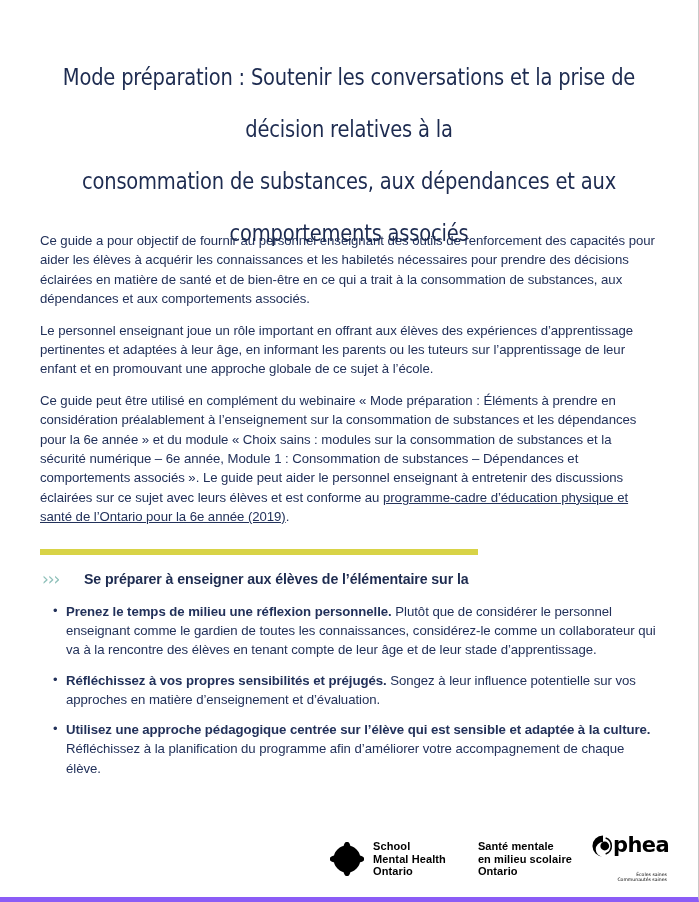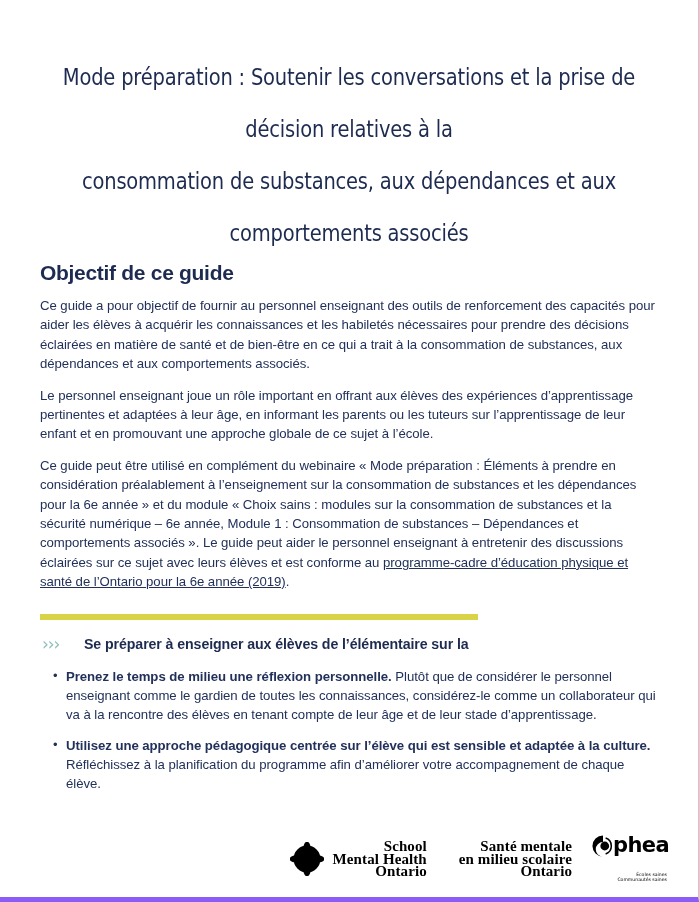--- a/index.html
+++ b/index.html
@@ -147,28 +147,27 @@
     display: flex;
     align-items: center;
     gap: 9px;
   }
   .asterisk-mark {
     width: 34px;
     height: 34px;
     flex: 0 0 auto;
   }
   .logo-words {
-    font-family: Liberation Serif, serif;
-    font-size: 15px;
+    font-family: Liberation Sans, sans-serif;
+    font-size: 11px;
     font-weight: bold;
     line-height: 12.4px;
     color: #000000;
     white-space: nowrap;
     letter-spacing: 0.1px;
-    text-align: right;
   }
   .logo-words.fr { margin-left: 23px; }
   .ophea-logo {
     display: flex;
     flex-direction: column;
     align-items: center;
     margin-left: 4px;
     gap: 14px;
   }
   .ophea-row {
@@ -205,41 +204,41 @@
 <body>
 
 <div class="page">
   <div class="content">
 
     <h1 class="doc-title">
       <span>Mode préparation : Soutenir les conversations et la prise de décision relatives à la</span><br>
       <span>consommation de substances, aux dépendances et aux comportements associés</span>
     </h1>
 
-    <h2 class="section-heading" id="objectif-heading">Objectif de ce guide</h2>
 
     <p class="body-text first">Ce guide a pour objectif de fournir au personnel enseignant des outils de renforcement des capacités pour aider les élèves à acquérir les connaissances et les habiletés nécessaires pour prendre des décisions éclairées en matière de santé et de bien-être en ce qui a trait à la consommation de substances, aux dépendances et aux comportements associés.</p>
 
     <p class="body-text">Le personnel enseignant joue un rôle important en offrant aux élèves des expériences d’apprentissage pertinentes et adaptées à leur âge, en informant les parents ou les tuteurs sur l’apprentissage de leur enfant et en promouvant une approche globale de ce sujet à l’école.</p>
 
     <p class="body-text"><span>Ce guide peut être utilisé en complément du webinaire « Mode préparation : Éléments à prendre en considération préalablement à l’enseignement sur la consommation de substances et les dépendances pour la 6e année » et du module « Choix sains : modules sur la consommation de substances et la sécurité numérique – 6e année, Module 1 : Consommation de substances – Dépendances et comportements associés ». Le guide peut aider le personnel enseignant à entretenir des discussions éclairées sur ce sujet avec leurs élèves et est conforme au </span><a class="inline-link" href="#">programme-cadre d’éducation physique et santé de l’Ontario pour la 6e année (2019)</a><span>.</span></p>
 
     <div class="divider"></div>
 
 
     <div class="callout">
       <span class="chevrons">›››</span>
       <div class="callout-text">
         <span>Se préparer à enseigner aux élèves de l’élémentaire sur la</span><br>
       </div>
     </div>
 
     <ul class="main-list">
       <li><span class="lead">Prenez le temps de milieu une réflexion personnelle.</span><span> Plutôt que de considérer le personnel enseignant comme le gardien de toutes les connaissances, considérez-le comme un collaborateur qui va à la rencontre des élèves en tenant compte de leur âge et de leur stade d’apprentissage.</span></li>
 
+      <li><span class="lead">Réfléchissez à vos propres sensibilités et préjugés.</span><span> Songez à leur influence potentielle sur vos approches en matière d’enseignement et d’évaluation.</span></li>
 
       <li><span class="lead">Utilisez une approche pédagogique centrée sur l’élève qui est sensible et adaptée à la culture.</span><span> Réfléchissez à la planification du programme afin d’améliorer votre accompagnement de chaque élève.</span></li>
 
     </ul>
   </div>
 
   <div class="footer">
     <div class="footer-inner">
 
       <div class="smho-logo">

